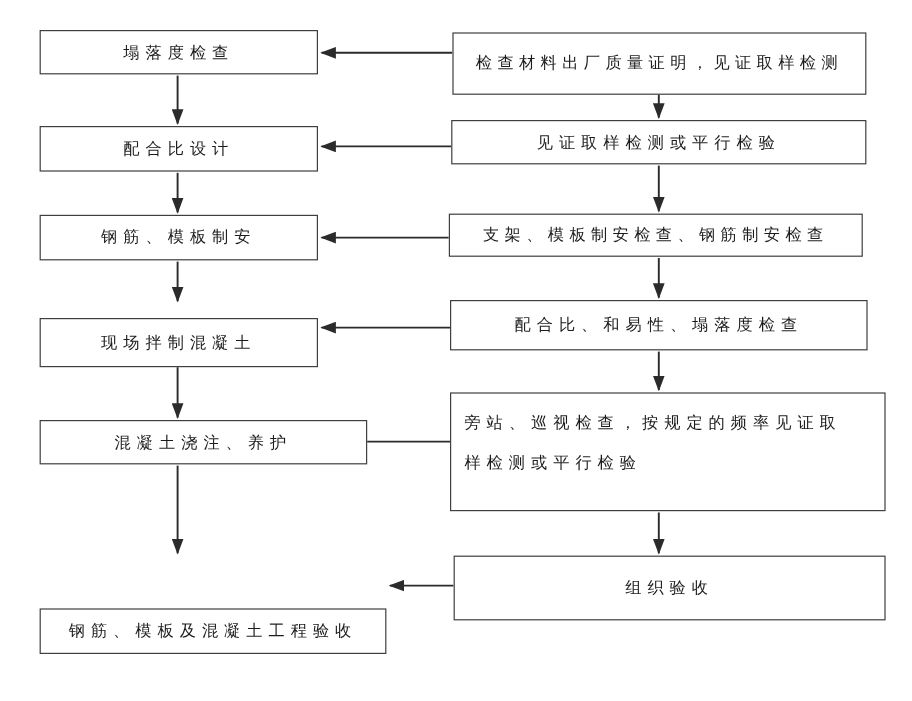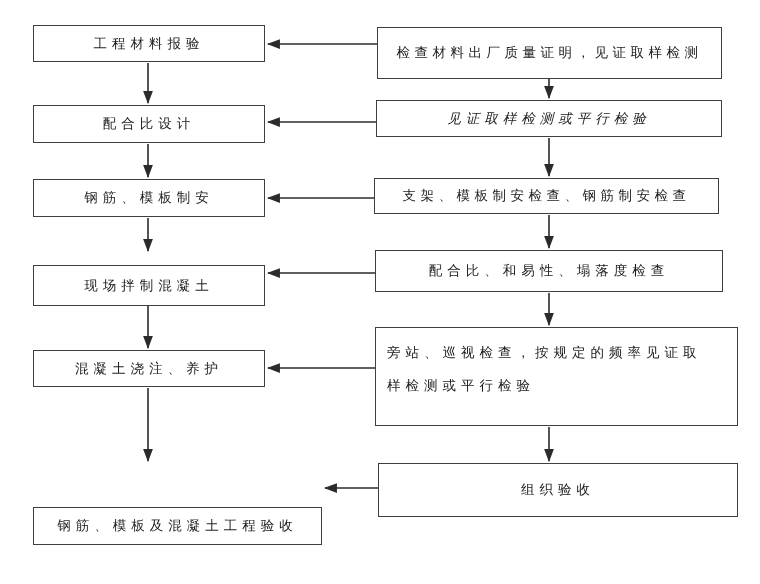--- a/index.html
+++ b/index.html
@@ -49,29 +49,29 @@
 
       <line x1="377" y1="44" x2="268" y2="44" marker-end="url(#arw)"></line>
       <line x1="376" y1="122" x2="268" y2="122" marker-end="url(#arw)"></line>
       <line x1="374" y1="198" x2="268" y2="198" marker-end="url(#arw)"></line>
       <line x1="375" y1="273" x2="268" y2="273" marker-end="url(#arw)"></line>
       <line x1="375" y1="368" x2="268" y2="368" marker-end="url(#arw)"></line>
       <line x1="378" y1="488" x2="325" y2="488" marker-end="url(#arw)"></line>
     </g>
   </svg>
 
-  <div class="node" style="left:33px;top:25px;width:232px;height:37px;">工程材料报验</div>
+  <div class="node" style="left:33px;top:25px;width:232px;height:37px;">塌落度检查</div>
   <div class="node" style="left:33px;top:105px;width:232px;height:38px;">配合比设计</div>
   <div class="node" style="left:33px;top:179px;width:232px;height:38px;">钢筋、模板制安</div>
   <div class="node" style="left:33px;top:253px;width:232px;height:41px;margin-top:12px;">现场拌制混凝土</div>
-  <div class="node" style="left:33px;top:350px;width:232px;height:37px;">混凝土浇注、养护</div>
+  <div class="node" style="left:33px;top:350px;width:273px;height:37px;">混凝土浇注、养护</div>
   <div class="node" style="left:33px;top:463px;width:289px;height:38px;margin-top:44px;">钢筋、模板及混凝土工程验收</div>
 
   <div class="node" style="left:377px;top:27px;width:345px;height:52px;letter-spacing:4.5px;">检查材料出厂质量证明，见证取样检测</div>
-  <div class="node" style="left:376px;top:100px;width:346px;height:37px;font-style:italic;">见证取样检测或平行检验</div>
+  <div class="node" style="left:376px;top:100px;width:346px;height:37px;">见证取样检测或平行检验</div>
   <div class="node" style="left:375px;top:250px;width:348px;height:42px;">配合比、和易性、塌落度检查</div>
   <div class="node" style="left:374px;top:178px;width:345px;height:36px;letter-spacing:4.5px;">支架、模板制安检查、钢筋制安检查</div>
   <div class="node wrap" style="left:375px;top:327px;width:363px;height:99px;">旁站、巡视检查，按规定的频率见证取
 样检测或平行检验</div>
   <div class="node" style="left:378px;top:463px;width:360px;height:54px;">组织验收</div>
 
 
 </div>
 
 </body></html>

